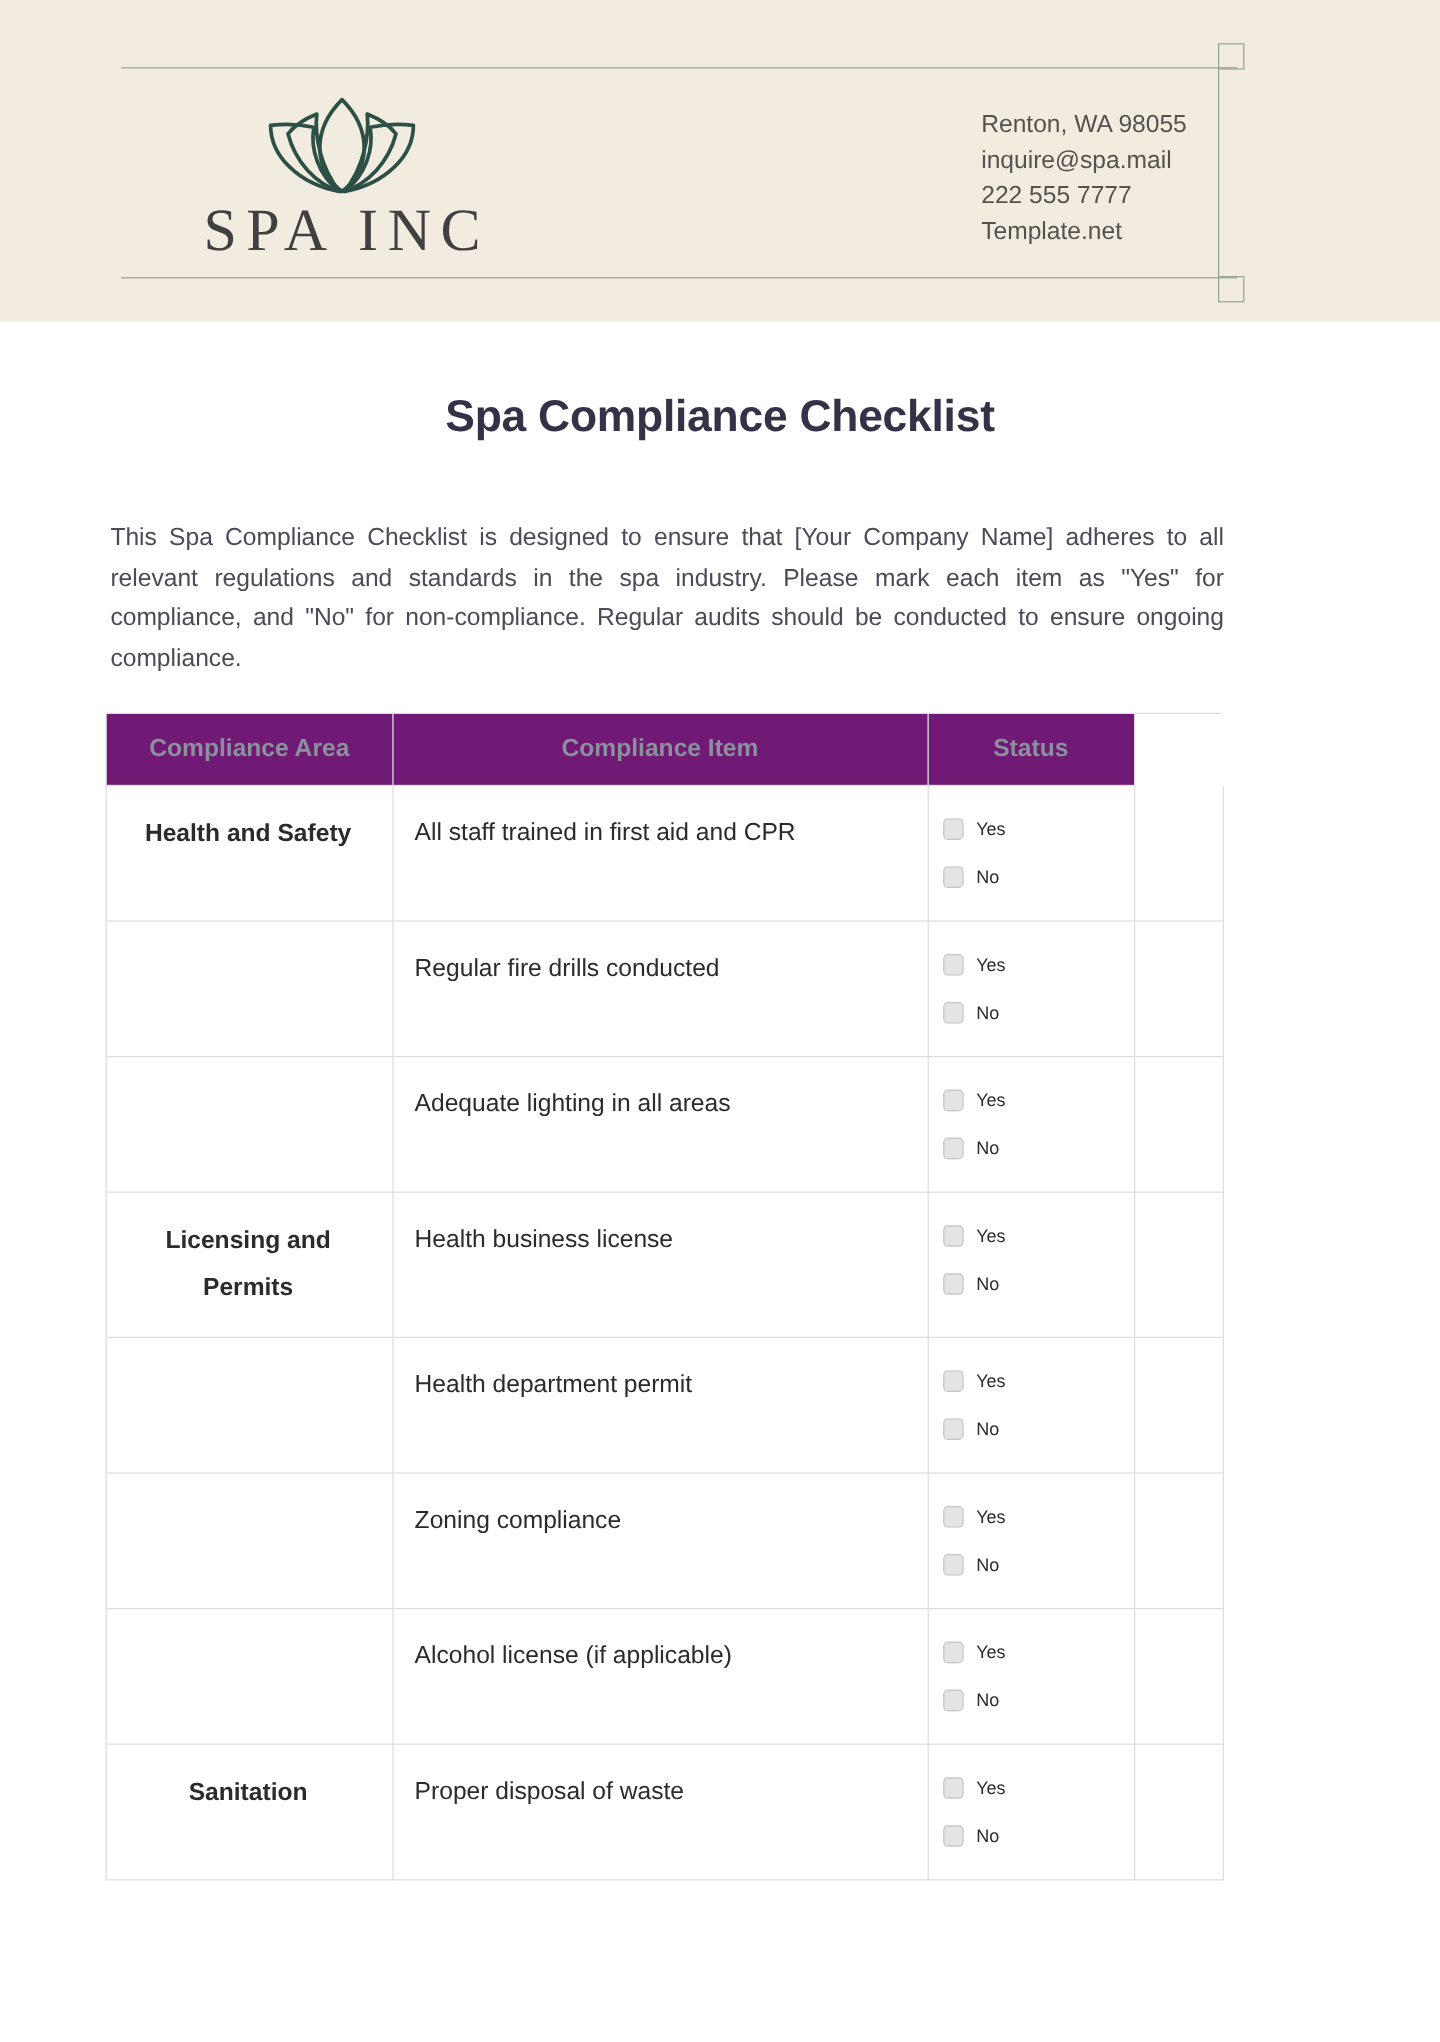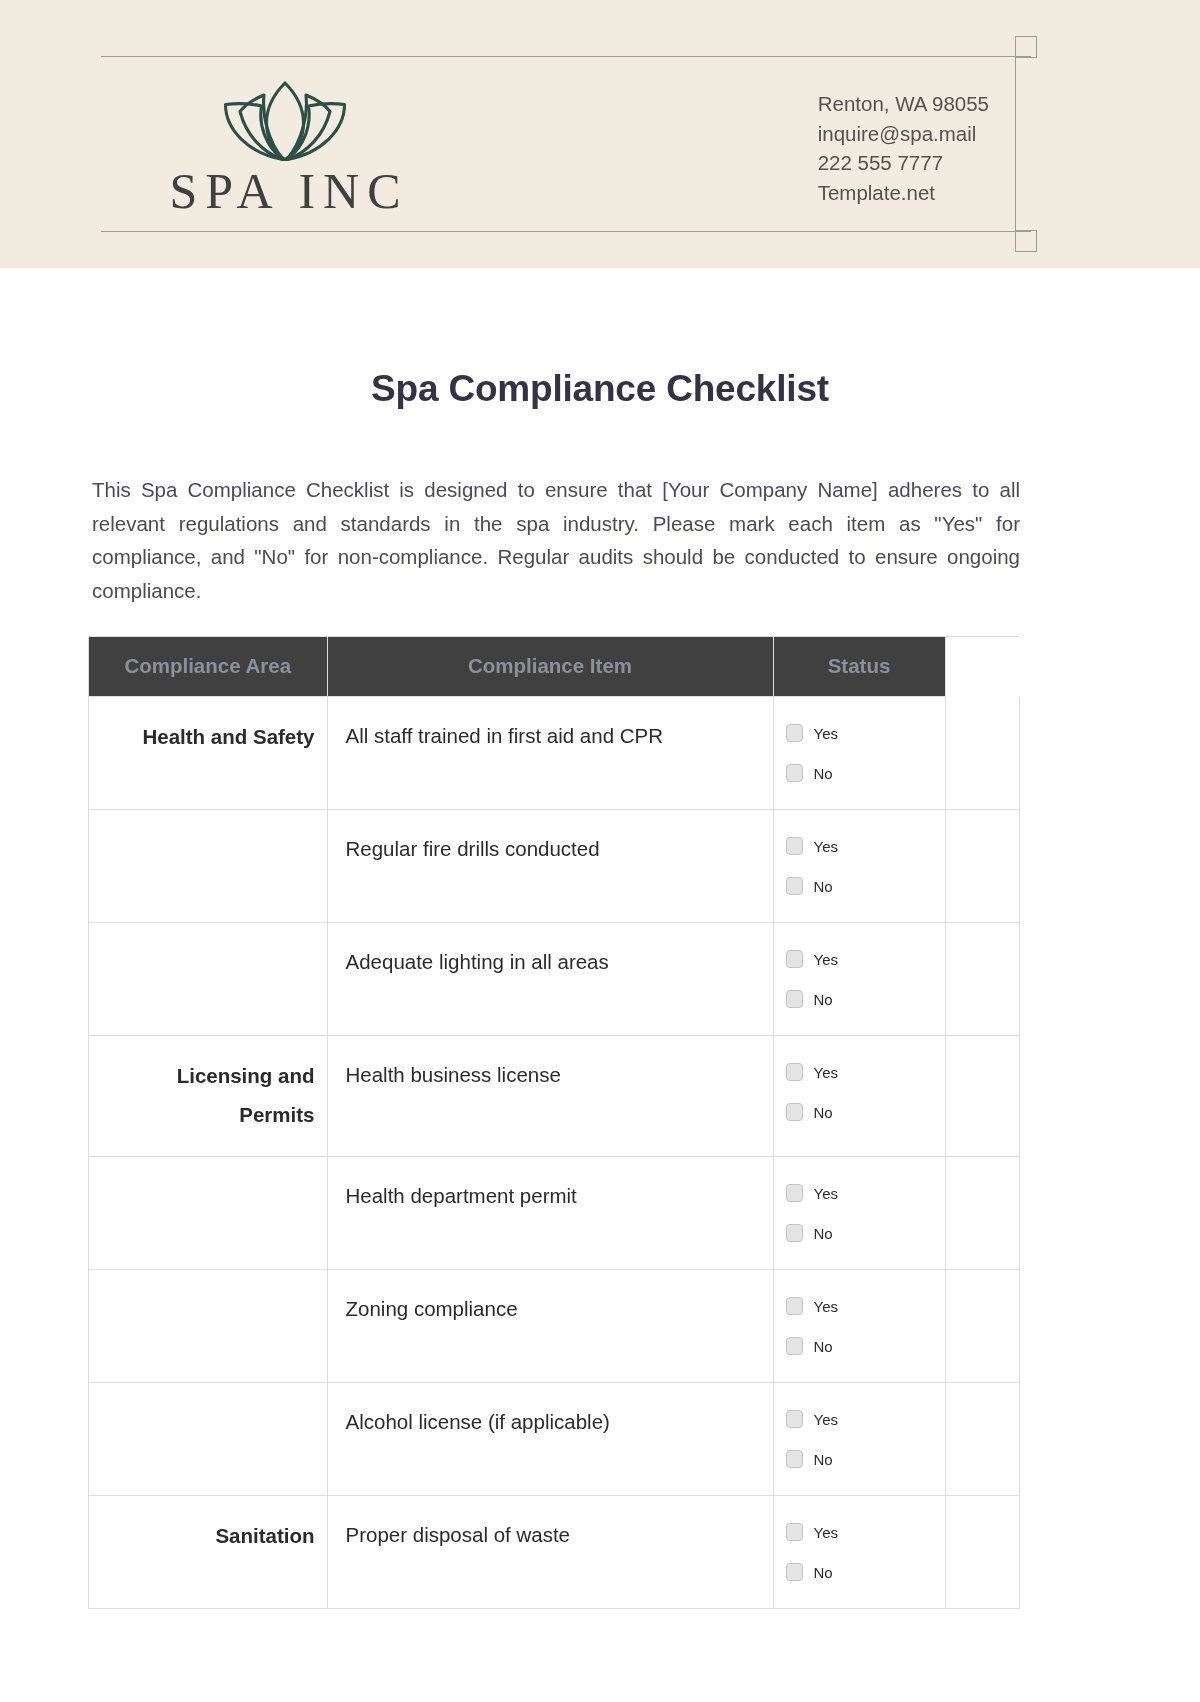--- a/index.html
+++ b/index.html
@@ -92,21 +92,21 @@
   }
 
   
   .page {
     width: 1200px;
     box-sizing: border-box;
     padding: 0 88px;
   }
   .doc-title {
     margin: 0;
-    padding-top: 100px;
+    padding-top: 58px;
     text-align: center;
     font-size: 37px;
     font-weight: bold;
     letter-spacing: -0.2px;
     color: #353248;
   }
   .intro {
     margin: 4px;
     padding-top: 59px;
     width: 928px;
@@ -129,21 +129,21 @@
     border-collapse: collapse;
     width: 930px;
     table-layout: fixed;
   }
   table.checklist col.c1 { width: 238px; }
   table.checklist col.c2 { width: 446px; }
   table.checklist col.c3 { width: 172px; }
   table.checklist col.c4 { width: 74px; }
 
   table.checklist thead th {
-    background: #404040;
+    background: #701a75;
     color: #8a919c;
     font-size: 20.5px;
     font-weight: bold;
     padding: 17px 6px 18px;
     border-right: 1px solid #dcdde2;
     border-bottom: 1px solid #dcdde2;
     text-align: center;
     box-sizing: border-box;
   }
   table.checklist thead th.c4h {
@@ -157,21 +157,21 @@
     border-bottom: 1px solid #dcdde2;
     vertical-align: top;
     font-size: 20.5px;
     color: #2b2b2b;
     box-sizing: border-box;
   }
   td.area {
     padding: 20px 12px 22px 10px;
     font-weight: bold;
     line-height: 39px;
-    text-align: right;
+    text-align: center;
   }
   td.item {
     padding: 20px 18px 22px;
     text-align: left;
     line-height: 38px;
   }
   td.status {
     padding: 16px 0 16px 12px;
     text-align: left;
   }

